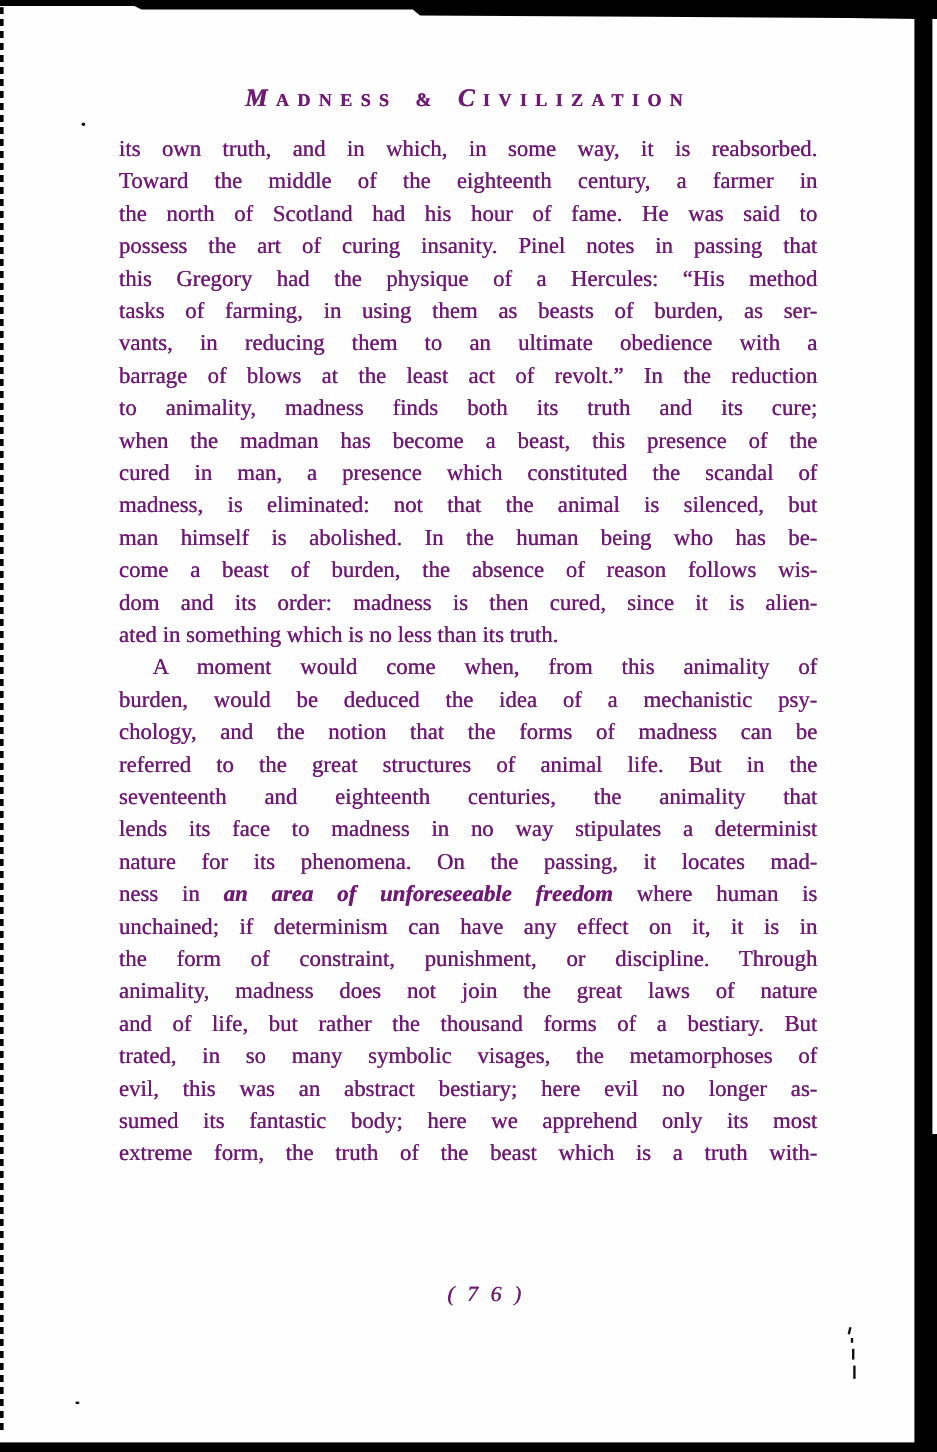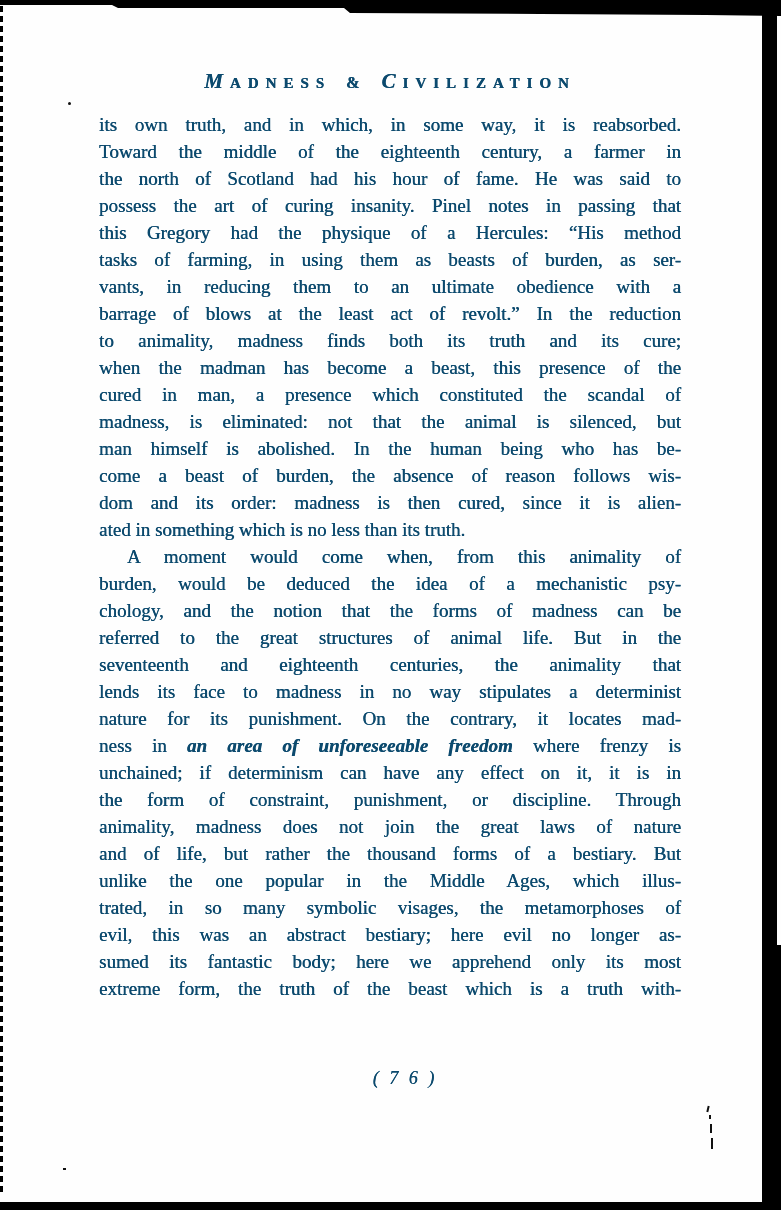--- a/index.html
+++ b/index.html
@@ -7,21 +7,21 @@
     padding: 0;
     background: #e8e8e8;
   }
   .scan {
     position: relative;
     width: 781px;
     height: 1210px;
     background: #fefefe;
     overflow: hidden;
     font-family: "Liberation Serif", "DejaVu Serif", serif;
-    color: #0c4a6e;
+    color: #701a75;
   }
   
   .edge { position: absolute; background: #000; }
   .edge-top {
     top: 0; left: 0; width: 781px; height: 16px;
     clip-path: polygon(0 0, 781px 0, 781px 16px, 706px 15px, 540px 14px, 350px 13px, 344px 8px, 118px 8px, 112px 5px, 0 5px);
   }
   .edge-bottom { left: 0; bottom: 0; width: 781px; height: 8px; }
   .edge-left {
     top: 6px; left: 0; width: 3px; height: 1188px;
@@ -121,27 +121,26 @@
         <div class="text-line"><span>dom and its order: madness is then cured, since it is alien-</span></div>
         <div class="text-line align-left"><span>ated in something which is no less than its truth.</span></div>
       </div>
     <div class="paragraph">
         <div class="text-line indent"><span>A moment would come when, from this animality of</span></div>
         <div class="text-line"><span>burden, would be deduced the idea of a mechanistic psy-</span></div>
         <div class="text-line"><span>chology, and the notion that the forms of madness can be</span></div>
         <div class="text-line"><span>referred to the great structures of animal life. But in the</span></div>
         <div class="text-line"><span>seventeenth and eighteenth centuries, the animality that</span></div>
         <div class="text-line"><span>lends its face to madness in no way stipulates a determinist</span></div>
-        <div class="text-line"><span>nature for its punishment. On the contrary, it locates mad-</span></div>
-        <div class="text-line"><span>ness in </span><span class="italic">an area of unforeseeable freedom</span><span> where frenzy is</span></div>
+        <div class="text-line"><span>nature for its phenomena. On the passing, it locates mad-</span></div>
+        <div class="text-line"><span>ness in </span><span class="italic">an area of unforeseeable freedom</span><span> where human is</span></div>
         <div class="text-line"><span>unchained; if determinism can have any effect on it, it is in</span></div>
         <div class="text-line"><span>the form of constraint, punishment, or discipline. Through</span></div>
         <div class="text-line"><span>animality, madness does not join the great laws of nature</span></div>
         <div class="text-line"><span>and of life, but rather the thousand forms of a bestiary. But</span></div>
-        <div class="text-line"><span>unlike the one popular in the Middle Ages, which illus-</span></div>
         <div class="text-line"><span>trated, in so many symbolic visages, the metamorphoses of</span></div>
         <div class="text-line"><span>evil, this was an abstract bestiary; here evil no longer as-</span></div>
         <div class="text-line"><span>sumed its fantastic body; here we apprehend only its most</span></div>
         <div class="text-line"><span>extreme form, the truth of the beast which is a truth with-</span></div>
       </div>
   </div>
 
   <div class="page-number">( 7 6 )</div>
 
 </div>

